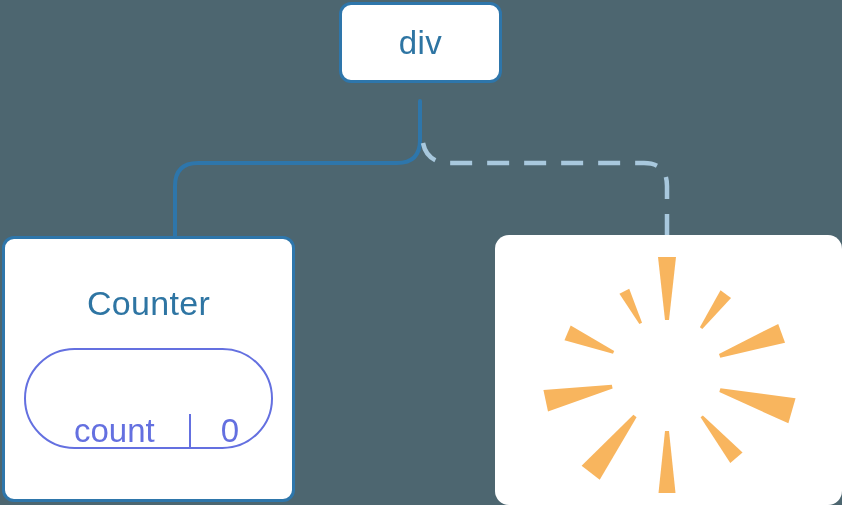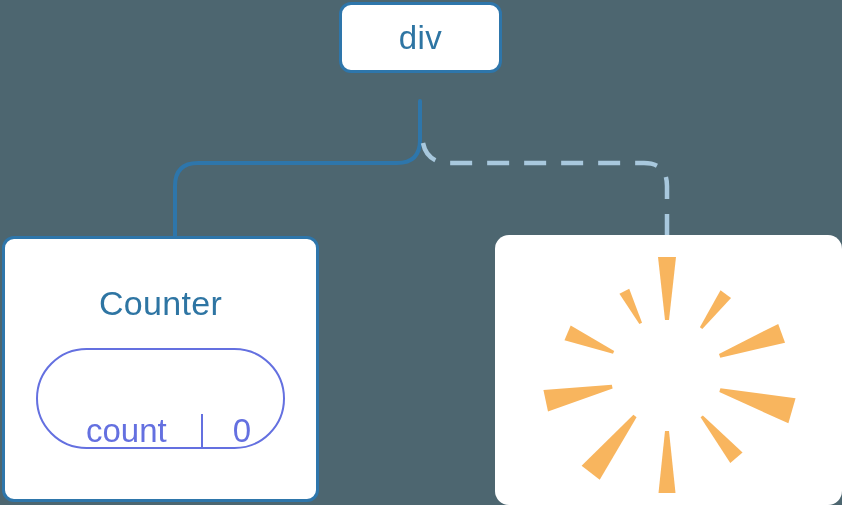--- a/index.html
+++ b/index.html
@@ -39,37 +39,37 @@
   }
   .node.bordered {
     border: 3px solid #2e76ab;
   }
 
   
   #node-div {
     left: 339px;
     top: 2px;
     width: 163px;
-    height: 71px;
+    height: 81px;
     display: flex;
     align-items: center;
     justify-content: center;
   }
   .node-title-div {
     color: #2e75a3;
     font-size: 33px;
     line-height: 1;
     letter-spacing: 0.5px;
   }
 
   
   #node-counter {
     left: 2px;
     top: 236px;
-    width: 317px;
+    width: 293px;
     height: 266px;
     display: flex;
     flex-direction: column;
     align-items: center;
     padding-top: 47px;
   }
   .node-title-counter {
     color: #2e75a3;
     font-size: 34px;
     line-height: 1;

